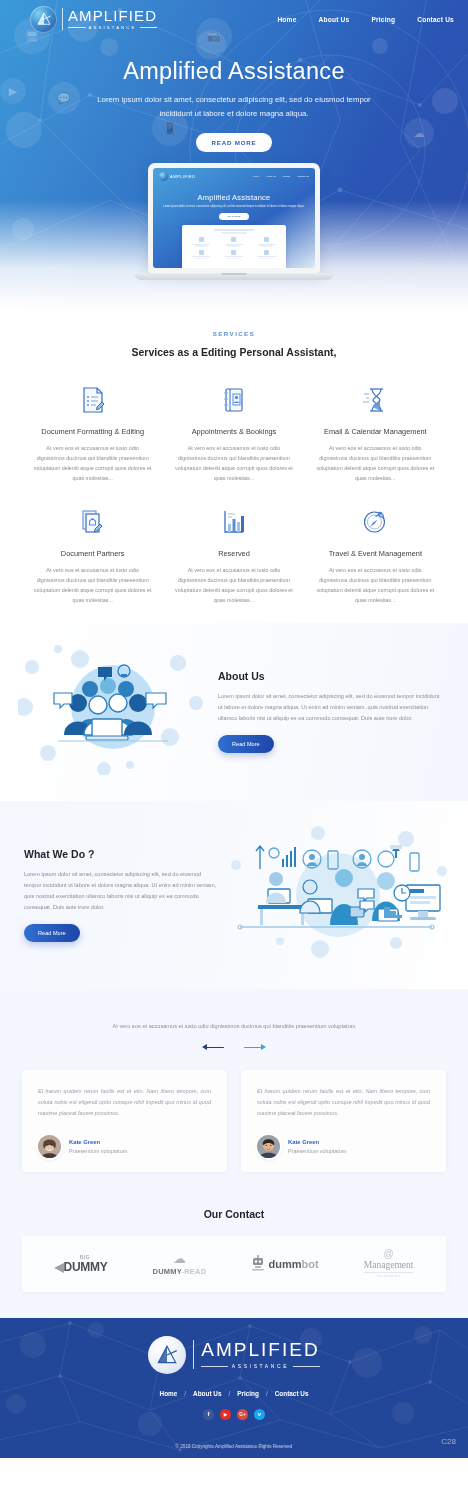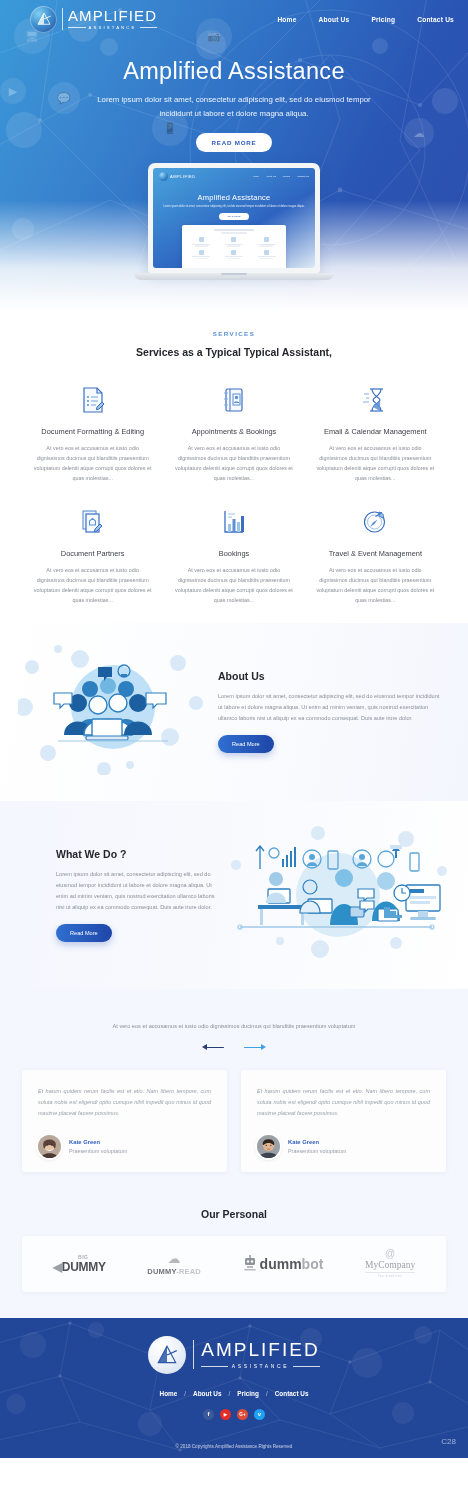--- a/index.html
+++ b/index.html
@@ -136,21 +136,21 @@
     background: linear-gradient(to right,#2f6fd0,#1e46a8);
     box-shadow:0 3px 7px rgba(35,80,175,.28);
   }
 
   
   .wwd {
     position:relative; display:flex; align-items:center;
     background: linear-gradient(100deg,#f4f7fe 0%,#f7f9fd 42%,#ffffff 100%);
     padding:22px 18px 22px 24px; min-height:175px;
   }
-  .wwd-copy { width:200px;margin-left:32px; }
+  .wwd-copy { width:200px; }
   .wwd-illus { flex:1; position:relative; }
 
   
   .testi { background:#f4f7fd; padding:26px 0 24px; position:relative; }
   .testi-head { text-align:center; color:#23262c; font-size:10.5px; font-weight:bold; }
   .testi-sub { text-align:center; color:#8a8f98; font-size:5.6px; margin-top:8px; }
   .arrows { display:flex; justify-content:center; gap:20px; margin-top:14px; }
   .arr { width:22px; height:9px; position:relative; cursor:pointer; }
   .arr .bar { position:absolute; top:4px; height:1.6px; width:18px; border-radius:1px;}
   .arr .hd { position:absolute; top:1px; width:0;height:0;border-top:3.5px solid transparent;border-bottom:3.5px solid transparent;}
@@ -346,21 +346,21 @@
       </div>
     </div>
     <div class="base">
         <div class="notch"></div>
       </div>
   </div>
 
   <section class="services" style="padding-top:20px;">
     <div class="svc-kicker">SERVICES</div>
     <div class="svc-head">
-      <div>Services as a Typical Typical Assistant,</div>
+      <div>Services as a Editing Personal Assistant,</div>
     </div>
 
     <div class="svc-grid">
 
       <div class="svc">
         <div class="svc-icon">
           <svg width="26" height="28" viewBox="0 0 26 28">
             <path d="M4 2 h13 l5 5 v19 h-18 z" fill="#f6f9fd" stroke="#3a6fc4" stroke-width="1.2"></path>
             <path d="M17 2 v5 h5" fill="none" stroke="#3a6fc4" stroke-width="1.2"></path>
             <g fill="#5b8fd6">
@@ -440,21 +440,21 @@
             <rect x="7" y="16" width="3" height="8" fill="#9cc4e8"></rect>
             <rect x="11.5" y="11" width="3" height="13" fill="#5b8fd6"></rect>
             <rect x="16" y="14" width="3" height="10" fill="#9cc4e8"></rect>
             <rect x="20" y="8" width="3" height="16" fill="#3a6fc4"></rect>
             <g stroke="#9cc4e8" stroke-width="1">
                 <line x1="7" y1="6" x2="14" y2="6"></line>
                 <line x1="7" y1="9" x2="11" y2="9"></line>
               </g>
           </svg>
         </div>
-        <div class="svc-title">Bookings</div>
+        <div class="svc-title">Reserved</div>
         <div class="svc-text">At vero eos et accusamus et iusto odio dignissimos ducimus qui blanditiis praesentium voluptatum deleniti atque corrupti quos dolores et quas molestias...</div>
       </div>
 
       <div class="svc">
         <div class="svc-icon">
           <svg width="26" height="28" viewBox="0 0 26 28">
             <circle cx="12.5" cy="14" r="10" fill="none" stroke="#3a6fc4" stroke-width="1.2"></circle>
             <circle cx="12.5" cy="14" r="7" fill="none" stroke="#9cc4e8" stroke-width="1"></circle>
             <path d="M8 19 l4.5 -3 3 -4.5 -4.5 3 z" fill="#5b8fd6"></path>
             <path d="M17 4 c4 1 5 3 4 6 l-4 -2 z" fill="#9cc4e8" stroke="#3a6fc4" stroke-width=".9"></path>
@@ -675,21 +675,21 @@
             <div class="a-name">Kate Green</div>
             <div class="a-role">Praesentium voluptatum</div>
           </div>
         </div>
       </div>
 
     </div>
   </section>
 
   <section class="partners">
-    <h2 class="ptn-head">Our Personal</h2>
+    <h2 class="ptn-head">Our Contact</h2>
     <div class="ptn-box">
 
       <div class="ptn">
         <div style="font-size:5px;font-weight:bold;letter-spacing:.5px;color:#a9adb3;margin-left:8px;">BIG</div>
         <div style="font-size:12px;font-weight:bold;letter-spacing:-.3px;color:#4c5055;">
           <span style="color:#9aa0a6;">◀</span><span>DUMMY</span>
         </div>
       </div>
 
       <div class="ptn">
@@ -701,28 +701,28 @@
 
       <div class="ptn" style="display:flex;align-items:center;gap:3px;">
         <svg width="14" height="18" viewBox="0 0 14 18">
           <rect x="2" y="3" width="10" height="7" rx="1.5" fill="#8e9399"></rect>
           <circle cx="5" cy="6.5" r="1.2" fill="#fff"></circle>
             <circle cx="9" cy="6.5" r="1.2" fill="#fff"></circle>
           <rect x="4" y="11" width="6" height="2" fill="#b8bcc1"></rect>
           <rect x="6.3" y="0" width="1.4" height="3" fill="#8e9399"></rect>
           <rect x="1" y="14" width="12" height="1.6" rx=".8" fill="#b8bcc1"></rect>
         </svg>
-        <div style="font-size:14px;font-weight:bold;">
+        <div style="font-size:11px;font-weight:bold;">
           <span style="color:#55595e;">dumm</span><span style="color:#a9adb3;">bot</span>
         </div>
       </div>
 
       <div class="ptn">
         <div style="font-size:10px;color:#c3c7cc;line-height:1;">@</div>
-        <div style="font-size:9.5px;color:#9ea3a9;margin-top:1px;font-family:'Liberation Serif',serif;">MyCompany</div>
+        <div style="font-size:9.5px;color:#9ea3a9;margin-top:1px;font-family:'Liberation Serif',serif;">Management</div>
         <div style="font-size:2.6px;color:#cdd1d6;letter-spacing:.4px;margin-top:2px;border-top:1px solid #e3e6ea;padding-top:2px;">Your brand here</div>
       </div>
 
     </div>
   </section>
 
   <footer class="footer">
     <svg class="f-net" viewBox="0 0 468 140" preserveAspectRatio="none">
       <g stroke="#ffffff" stroke-width="0.6" fill="none" opacity="0.38">
         <path d="M-20 30 L70 5 L160 40 L250 8 L350 44 L440 12 L480 40"></path>

